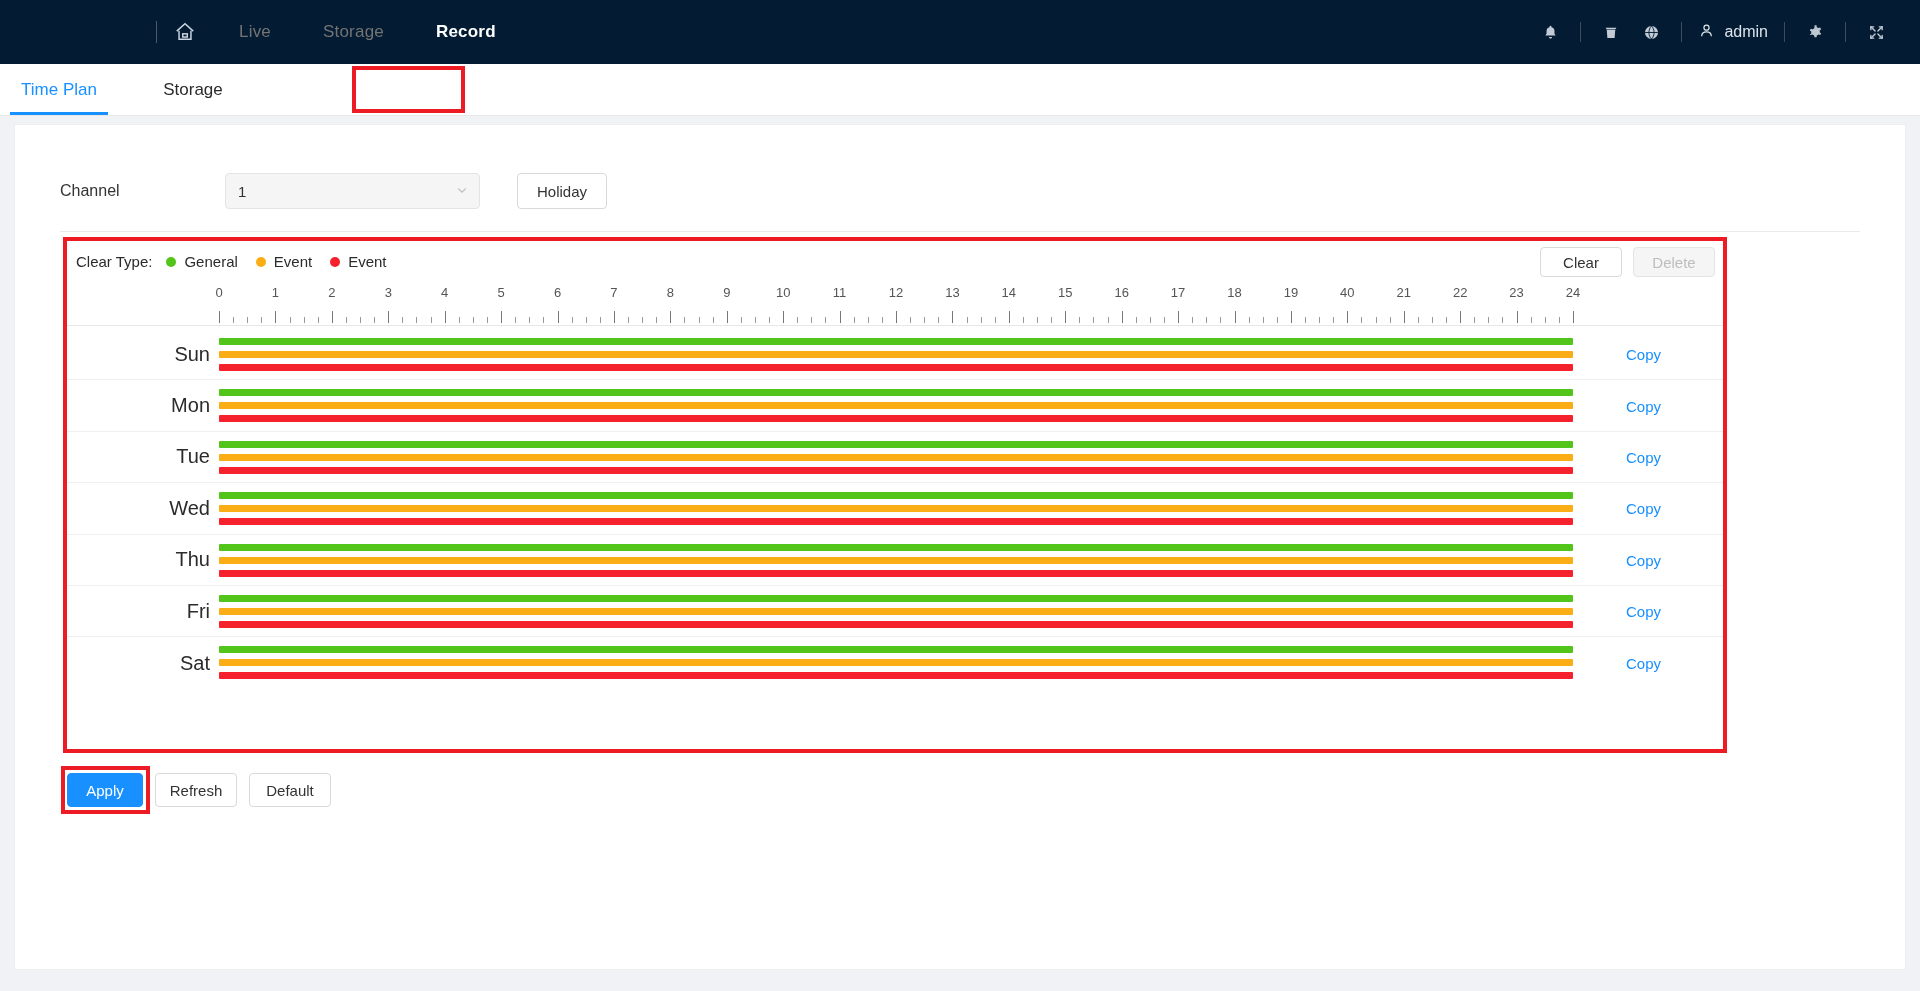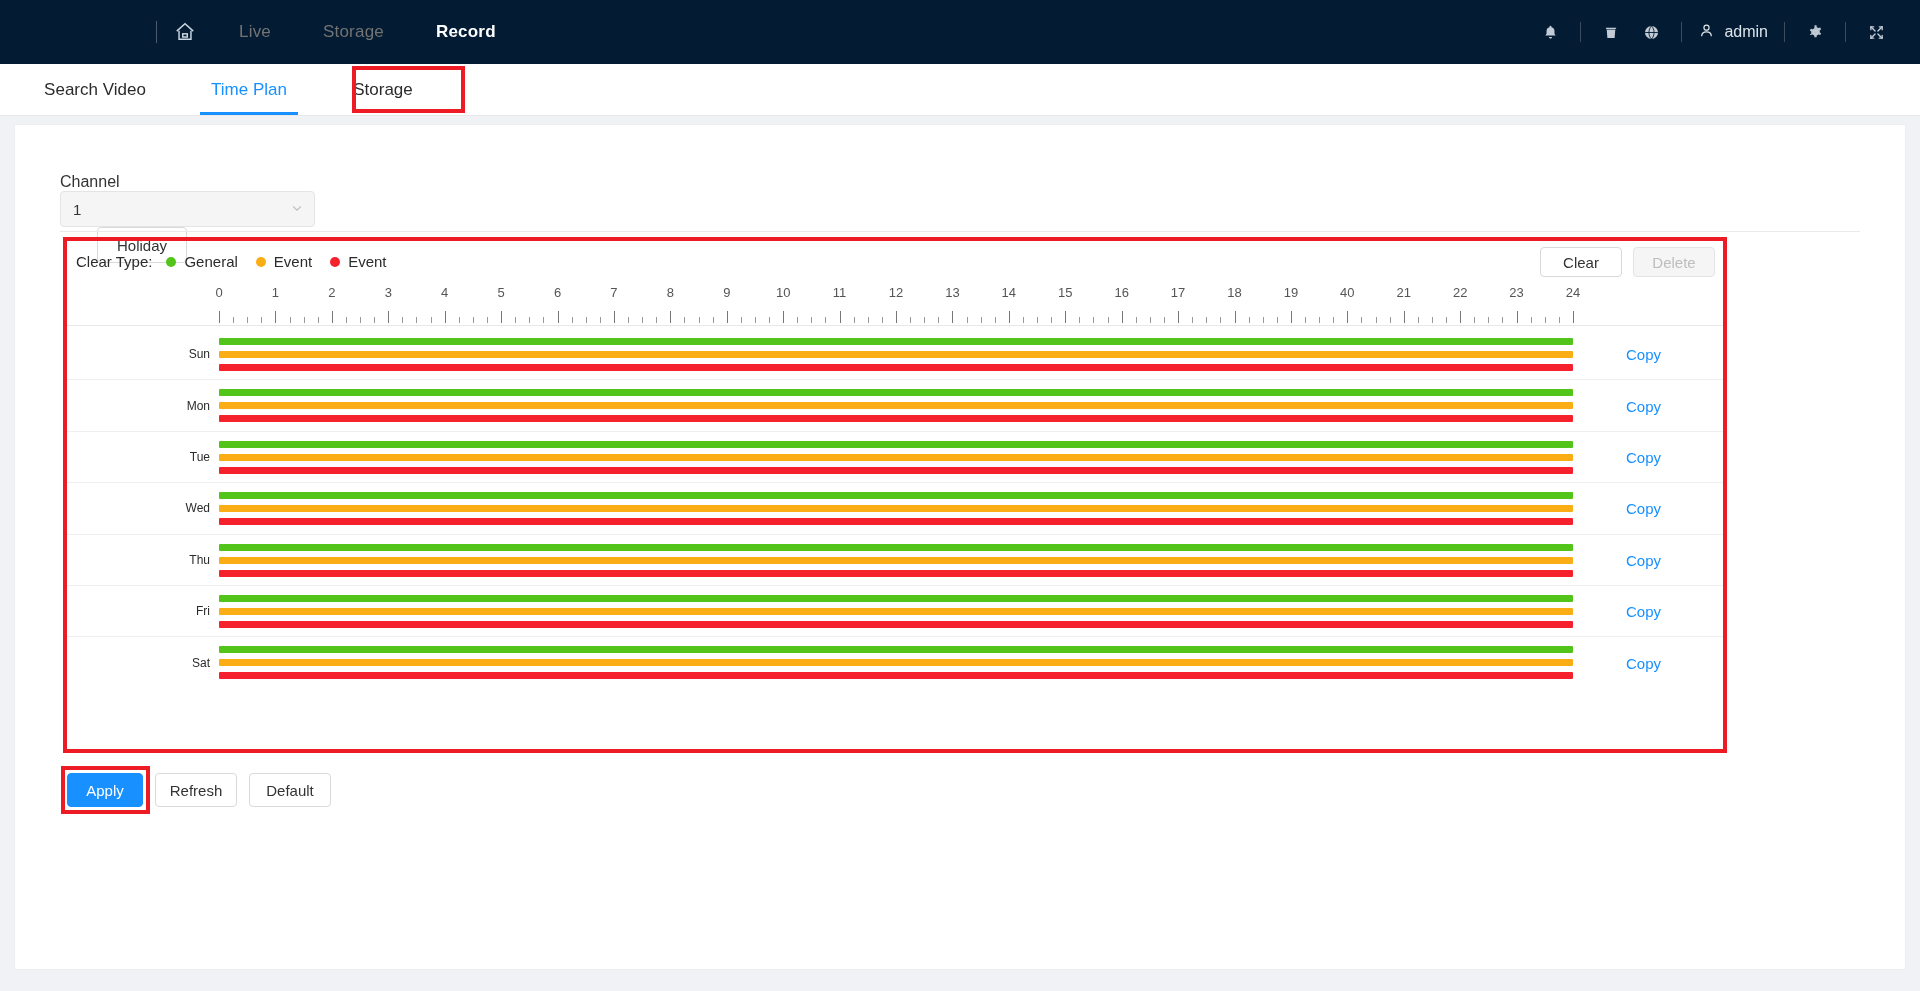--- a/index.html
+++ b/index.html
@@ -83,21 +83,21 @@
   }
   .content-card {
     position: absolute; left: 14px; top: 124px;
     width: 1892px; height: 846px;
     background: #ffffff; border: 1px solid #eeeeee;
   }
 
   
   .channel-row {
     position: absolute; left: 45px; top: 48px;
-    display: flex; align-items: flex-start; flex-direction: column;
+    display: flex; align-items: center;
   }
   .channel-label { font-size: 16px; color: #333; width: 165px; }
   .select-box {
     width: 255px; height: 36px; background: #f5f5f5;
     border: 1px solid #e4e4e4; border-radius: 4px;
     display: flex; align-items: center; padding: 0 12px;
     font-size: 15px; color: #333; cursor: pointer; position: relative;
   }
   .select-caret {
     position: absolute; right: 11px; top: 50%;
@@ -164,21 +164,21 @@
   
   .rows { position: absolute; left: 0; top: 88px; width: 1656px; }
   .day-row {
     position: relative; height: 51.4px;
     border-bottom: 1px solid #efefef;
   }
   .day-row:last-child { border-bottom: none; }
   .day-label {
     position: absolute; left: 0; top: 0; width: 148px; height: 100%;
     display: flex; align-items: center; justify-content: flex-end;
-    font-size: 12px; color: #2b2b2b; padding-right: 5px;
+    font-size: 20px; color: #2b2b2b; padding-right: 5px;
   }
   .track { position: absolute; left: 152px; top: 0; right: 150px; height: 100%; }
   .bar {
     position: absolute; height: 7px; border-radius: 1px;
   }
   .bar.general { top: 9px; }
   .bar.event   { top: 22px; }
   .bar.alarm   { top: 35px; }
   .copy-link {
     position: absolute; right: 62px; top: 50%; transform: translateY(-50%);
@@ -273,23 +273,20 @@
     <div class="hicon">
       <svg width="17" height="17" viewBox="0 0 24 24" fill="none" stroke="#c3ccd6" stroke-width="1.9" stroke-linecap="round">
         <path d="M4 4l6 6M20 4l-6 6M4 20l6-6M20 20l-6-6"></path>
         <path d="M4 4v4M4 4h4M20 4v4M20 4h-4M4 20v-4M4 20h4M20 20v-4M20 20h-4"></path>
       </svg>
     </div>
   </div>
 </div>
 
 <div class="subtabs">
-  <div class="subtab subtab-0">
-    <span>Search Video</span>
-  </div>
   <div class="subtab subtab-2 active">
     <span>Time Plan</span>
     <span class="tab-underline"></span>
   </div>
   <div class="subtab subtab-3">
     <span>Storage</span>
   </div>
 </div>
 <div class="redbox-tab"></div>
 

